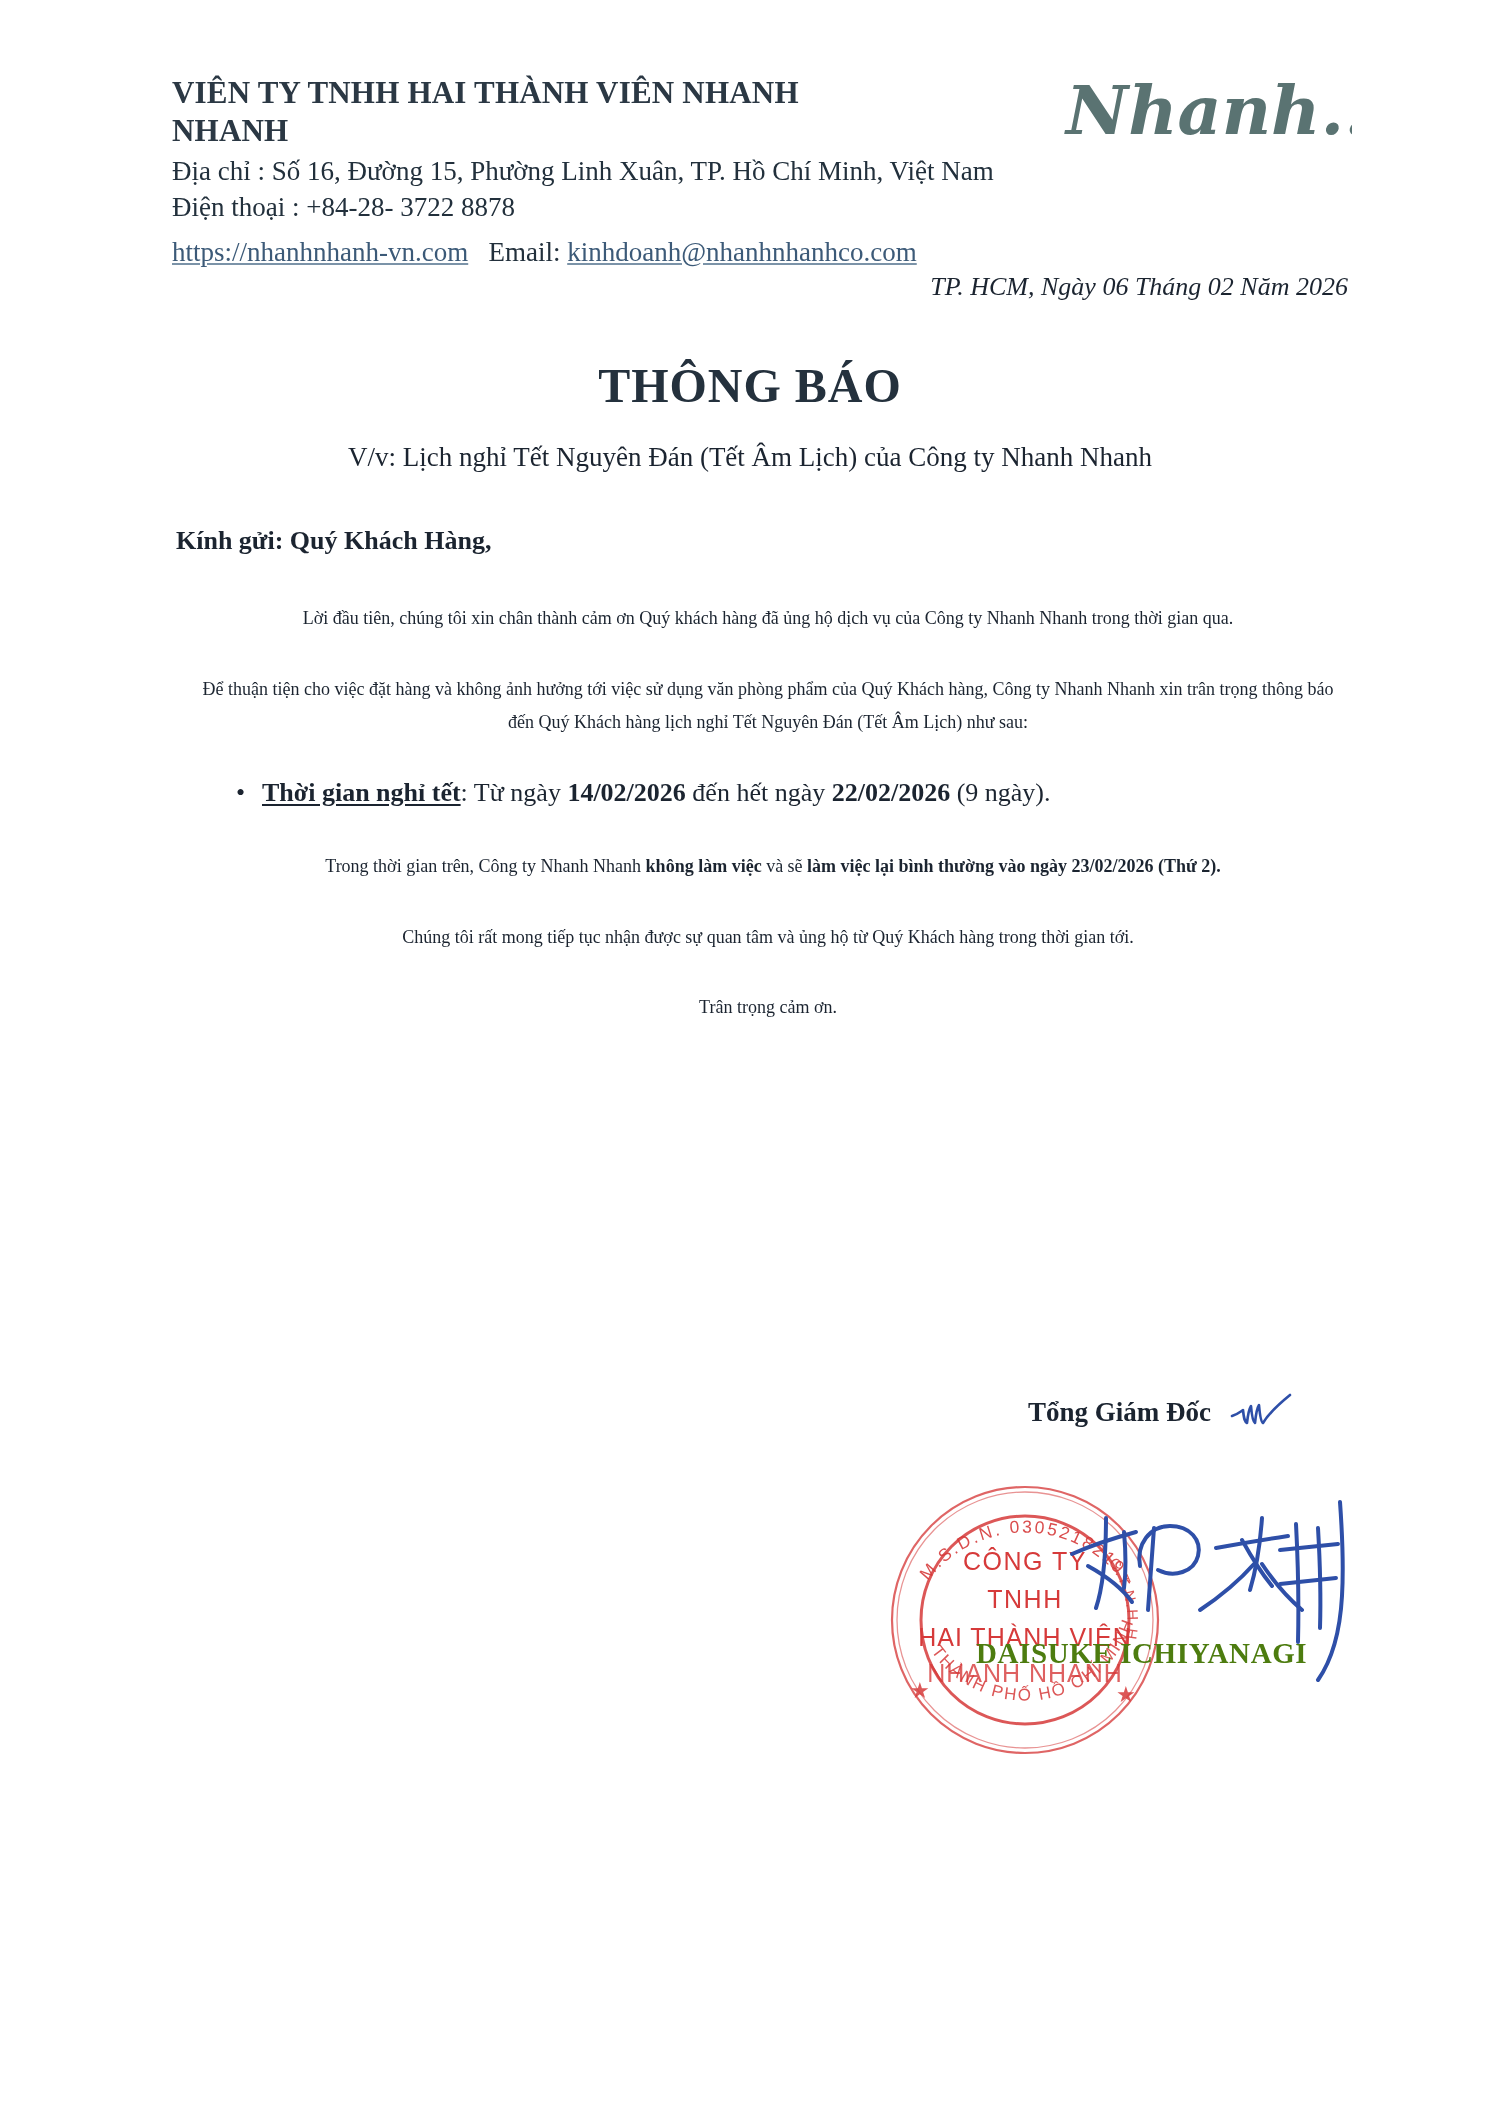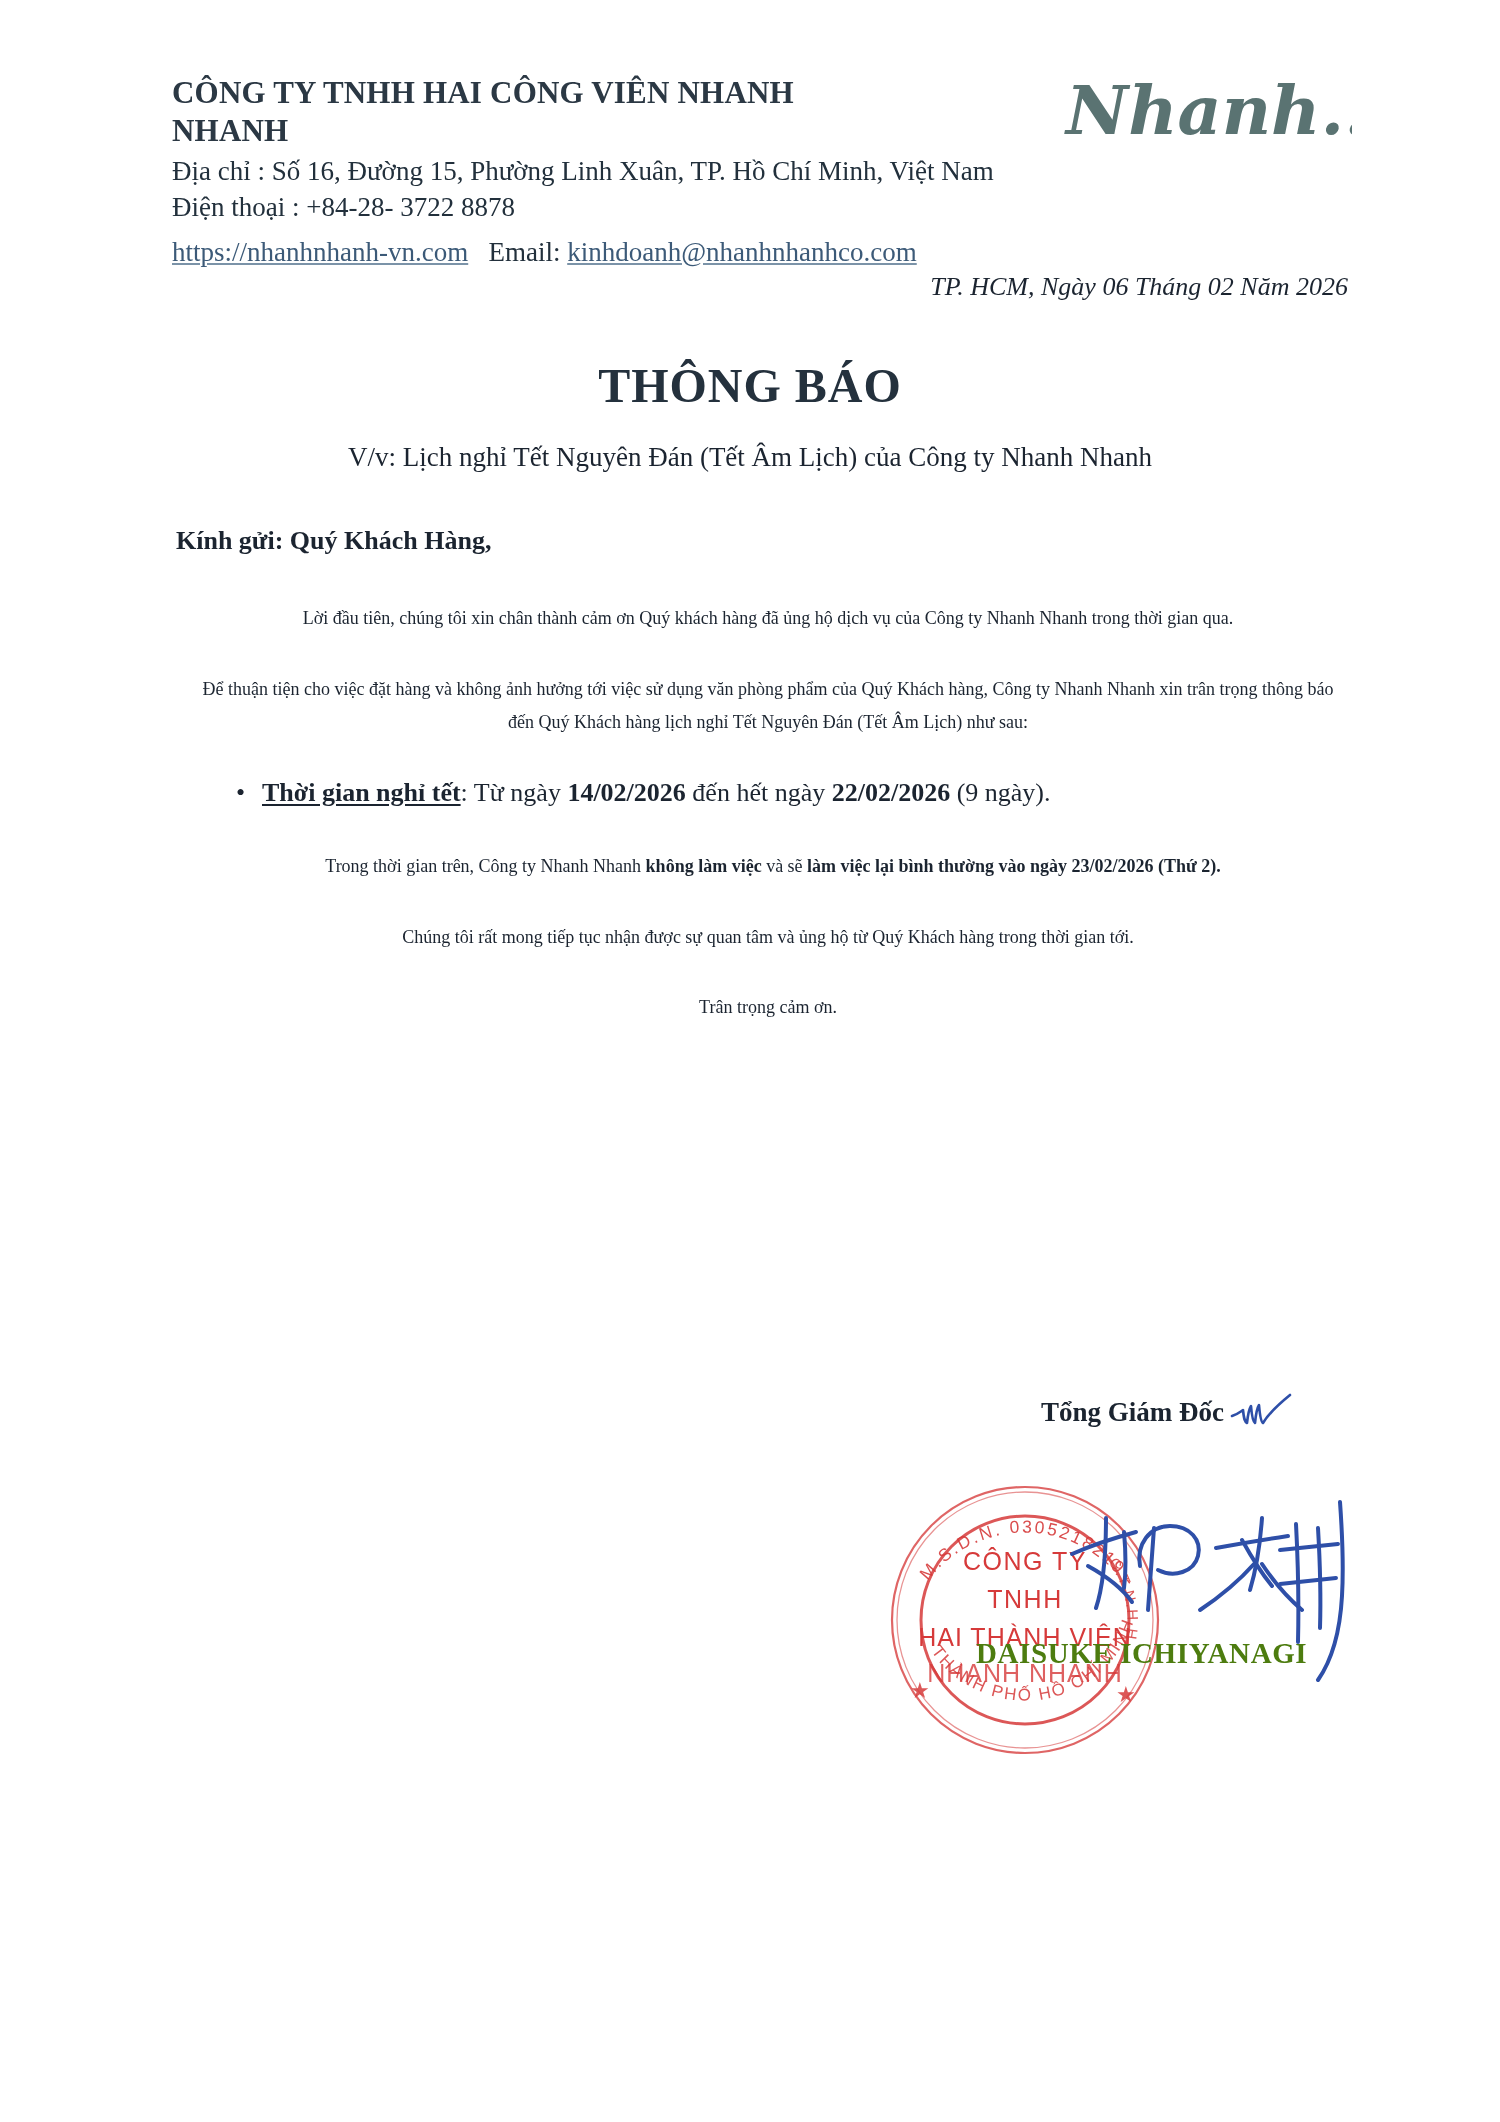--- a/index.html
+++ b/index.html
@@ -162,21 +162,21 @@
   .sig-block {
     position: absolute;
     left: 880px;
     top: 1392px;
     width: 480px;
   }
   .sig-title-row {
     display: flex;
     align-items: center;
     justify-content: flex-end;
-    gap: 6px;
+    gap: 19px;
     padding-right: 66px;
   }
   .sig-title {
     font-size: 27px;
     font-weight: bold;
     color: #1b2430;
     white-space: nowrap;
   }
   .sig-mark { width: 64px; height: 40px; }
 
@@ -199,21 +199,21 @@
     color: #4d7c0f;
     white-space: nowrap;
   }
 </style>
 </head>
 <body>
 
 <div class="page">
 
   <div class="header">
-    <div class="company-name">CÔNG TY TNHH HAI CÔNG VIÊN NHANH NHANH</div>
+    <div class="company-name">VIÊN TY TNHH HAI THÀNH VIÊN NHANH NHANH</div>
     <div class="contact-line">Địa chỉ : Số 16, Đường 15, Phường Linh Xuân, TP. Hồ Chí Minh, Việt Nam</div>
     <div class="contact-line">Điện thoại : +84-28- 3722 8878</div>
     <div class="contact-line links">
       <span class="link">https://nhanhnhanh-vn.com</span>
       &nbsp;&nbsp;<span class="email-label">Email:</span>
       <span class="email-link">kinhdoanh@nhanhnhanhco.com</span>
     </div>
   </div>
 
   <div class="logo">

